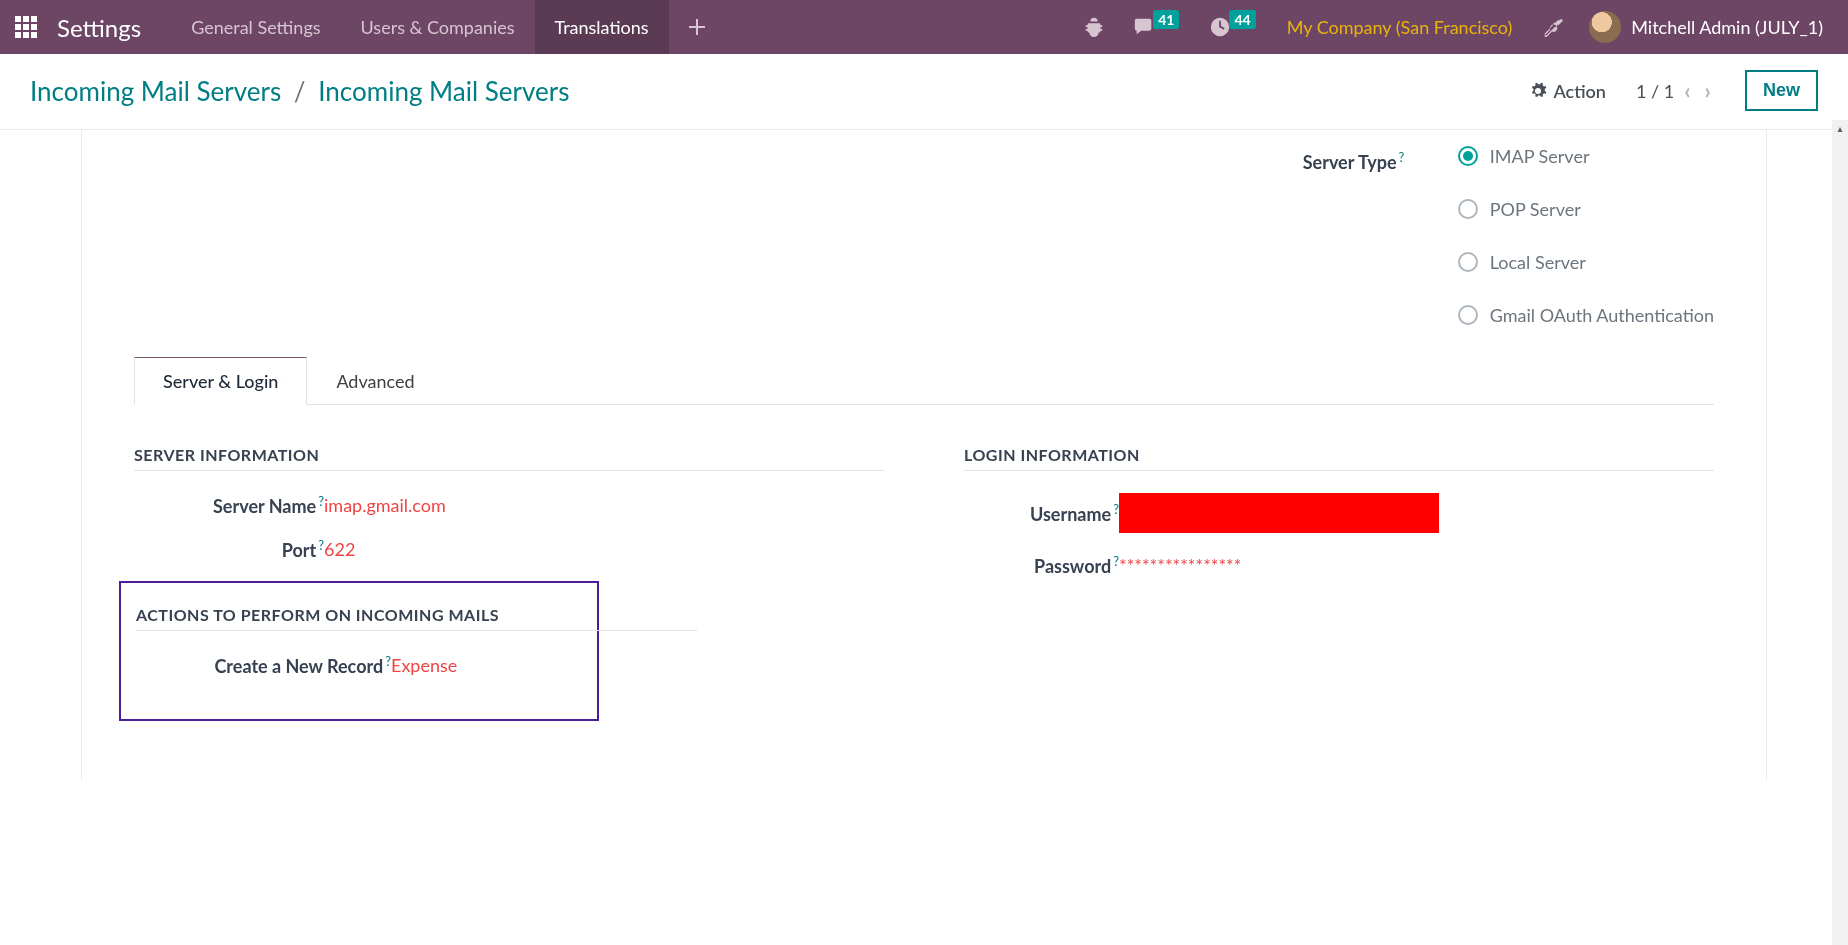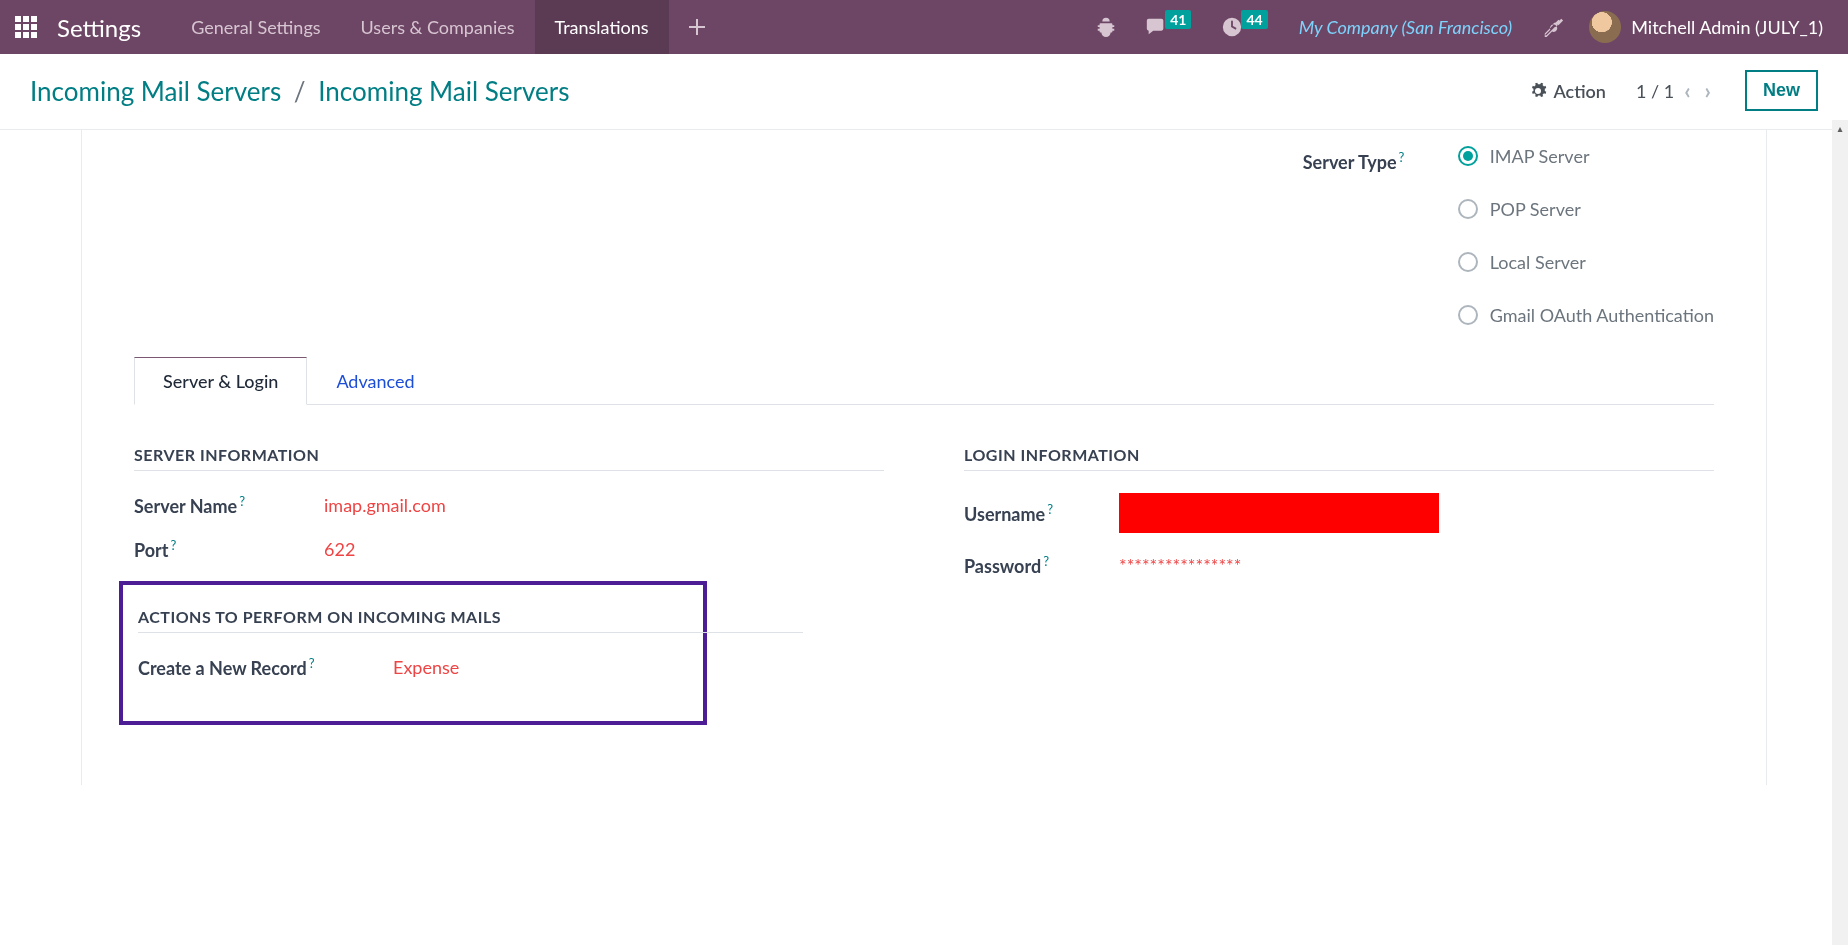--- a/index.html
+++ b/index.html
@@ -13,21 +13,21 @@
 .nav-menu { display: flex; height: 100%; align-items: stretch; }
 .nav-item { display: flex; align-items: center; padding: 0 20px; font-size: 18px; color: #d8c5d2; cursor: pointer; }
 .nav-item.active { background: #5b3b54; color: #fff; }
 .nav-plus { padding: 0 20px; display: flex; align-items: center; cursor: pointer; }
 .nav-plus svg { width: 16px; height: 16px; fill: #d8c5d2; }
 
 .nav-right { margin-left: auto; display: flex; align-items: center; height: 100%; }
 .icon-btn { padding: 0 14px; height: 100%; display: flex; align-items: center; position: relative; cursor: pointer; color: #d8c5d2; }
 .icon-btn svg { width: 22px; height: 22px; fill: currentColor; }
 .badge { background: #00a09d; color: #fff; font-size: 14px; font-weight: 700; padding: 1px 5px; border-radius: 2px; position: relative; top: -8px; left: -2px; }
-.company-name { padding: 0 15px; font-size: 18px; color: #7dd3fc; cursor: pointer; font-style: italic; }
+.company-name { padding: 0 15px; font-size: 18px; color: #eab308; cursor: pointer; }
 .tools-icon { padding: 0 15px; display:flex; align-items:center; cursor:pointer; }
 .tools-icon svg { width:22px; height:22px; fill:#d8c5d2; }
 .user-area { display: flex; align-items: center; padding: 0 10px; cursor: pointer; }
 .avatar { width: 32px; height: 32px; border-radius: 50%; background: radial-gradient(circle at 40% 35%, #f0c8a0 35%, #8a6d50 36%); margin-right: 10px; }
 .user-name { font-size: 18px; color: #fff; }
 
 
 .control-panel { display: flex; align-items: center; justify-content: space-between; padding: 16px 30px 18px; border-bottom: 1px solid #e9ecef; }
 .breadcrumb { font-size: 26px; color: #017E84; }
 .breadcrumb .bc-link { cursor: pointer; }
@@ -48,37 +48,37 @@
 .help-q { color: #017E84; font-size: 13px; font-weight: 400; vertical-align: super; margin-left: 2px; }
 
 .radio-group { display: flex; flex-direction: column; gap: 31px; }
 .radio-item { display: flex; align-items: center; gap: 12px; }
 .radio { width: 20px; height: 20px; border: 2px solid #adb5bd; border-radius: 50%; display: inline-flex; align-items: center; justify-content: center; }
 .radio.checked { border-color: #00a09d; }
 .radio.checked::after { content:''; width: 10px; height: 10px; border-radius: 50%; background: #00a09d; }
 .radio-label { font-size: 18px; color: #6c757d; }
 
 .tabs { display: flex; border-bottom: 1px solid #dee2e6; margin-top: 30px; }
-.tab { padding: 12px 28px; font-size: 18px; color: #1d4ed8; border: 1px solid transparent; cursor: pointer; position: relative; top: 1px; }
+.tab { padding: 12px 28px; font-size: 18px; color: #404040; border: 1px solid transparent; cursor: pointer; position: relative; top: 1px; }
 .tab.active { border: 1px solid #dee2e6; border-bottom: 1px solid #fff; background: #fff; color: #1f2937; font-weight: 500; border-top: 1px solid #7b5772;}
 
 .tab-content { display: flex; gap: 80px; padding-top: 40px; }
 .col { flex: 1; max-width: 750px; }
 .section-title { font-size: 16px; font-weight: 700; letter-spacing: 0.5px; color: #374151; border-bottom: 1px solid #dee2e6; padding-bottom: 6px; margin-bottom: 22px; }
 
-.kv-row { display: flex; align-items: center; margin-bottom: 20px; }
+.kv-row { display: flex; align-items: center; margin-bottom: 20px; text-align: right; }
 .kv-label { font-size: 18px; color: #374151; font-weight: 700; width: 190px; }
 .kv-value { font-size: 18px; color: #ef4444; }
 
 .checkbox { width: 24px; height: 24px; background: #00a09d; display: inline-flex; align-items: center; justify-content: center; }
 .checkbox svg { width: 16px; height: 16px; stroke: #fff; stroke-width: 3; fill: none; }
 
 .redacted { width: 320px; height: 40px; background: #ff0000; }
 
-.highlight-box { border: 4px solid #4c1d95; padding: 22px 0 22px 0; margin-top: 20px; margin-left: -15px; padding-left: 15px; width: 588px; }
+.highlight-box { border: 2px solid #4c1d95; padding: 22px 0 22px 0; margin-top: 20px; margin-left: -15px; padding-left: 15px; width: 480px; }
 .highlight-box .section-title { margin-right: -100px; }
 
 .actions-row .kv-label { width: 255px; }
 
 .right-scrollbar { position: absolute; right: 0; top: 120px; bottom: 0; width: 16px; background: #f1f1f1; }
 .scroll-arrow-up { position: absolute; top: 0; right: 0; width: 16px; height: 16px; display:flex; align-items:center; justify-content:center; font-size:10px; color:#606060; }
 </style>
 </head>
 <body>
 

